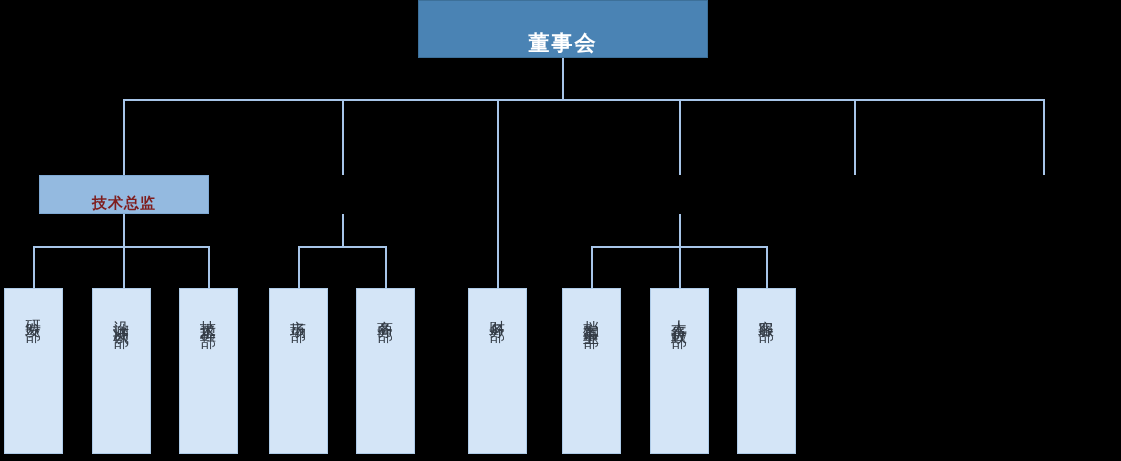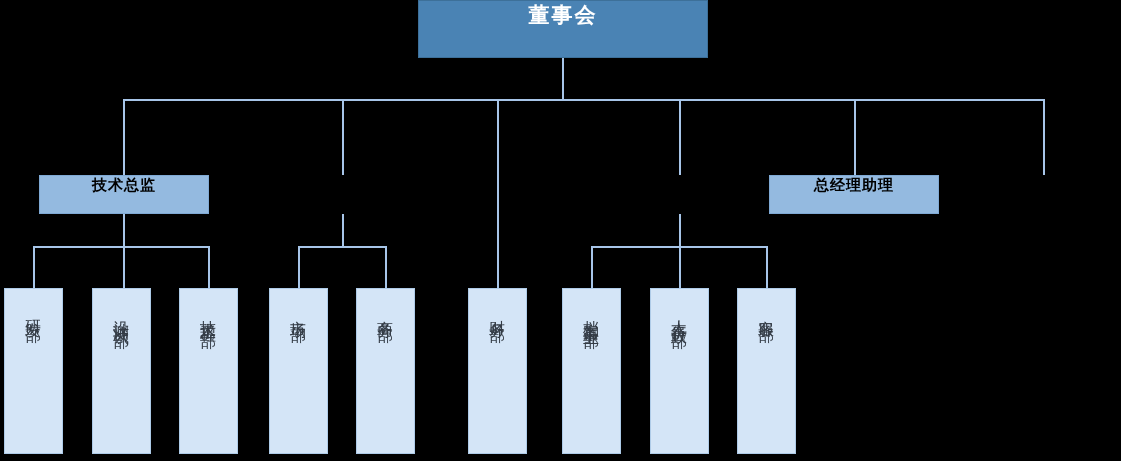--- a/index.html
+++ b/index.html
@@ -23,38 +23,38 @@
     background: #a7c5e8;
   }
   .conn.h { height: 2px; }
   .conn.v { width: 2px; }
 
   
   .node {
     position: absolute;
     box-sizing: border-box;
     display: flex;
-    align-items: flex-start;
+    align-items: flex-end;
     justify-content: center;
     text-align: center;
   }
 
   .node.root {
     background: #4a83b4;
     border: 1px solid #3d7099;
     color: #ffffff;
     font-weight: bold;
     font-size: 21px;
     letter-spacing: 2px;
   }
 
   .node.level2 {
     background: #94bae0;
     border: 1px solid #7fa9d4;
-    color: #000000;
+    color: #7f1d1d;
     font-weight: bold;
     font-size: 15px;
     letter-spacing: 1px;
   }
 
   .node.leaf {
     background: #d4e5f7;
     border: 1px solid #aecbe8;
     color: #333b45;
     font-size: 16px;
@@ -91,23 +91,20 @@
   <div class="conn v" style="left:1043px; top:99px; height:76px;"></div>
 
   <div class="conn v" style="left:497px; top:99px; height:189px;"></div>
 
   <div class="node level2" style="left:39px; top:175px; width:170px; height:39px;">
     <span>技术总监</span>
   </div>
 
 
 
-  <div class="node level2" style="left:769px; top:175px; width:170px; height:39px;">
-    <span>总经理助理</span>
-  </div>
 
 
   <div class="conn v" style="left:123px; top:214px; height:33px;"></div>
   <div class="conn h" style="left:33px; top:246px; width:177px;"></div>
   <div class="conn v" style="left:33px; top:246px; height:42px;"></div>
   <div class="conn v" style="left:123px; top:246px; height:42px;"></div>
   <div class="conn v" style="left:208px; top:246px; height:42px;"></div>
 
   <div class="conn v" style="left:342px; top:214px; height:33px;"></div>
   <div class="conn h" style="left:298px; top:246px; width:88px;"></div>

